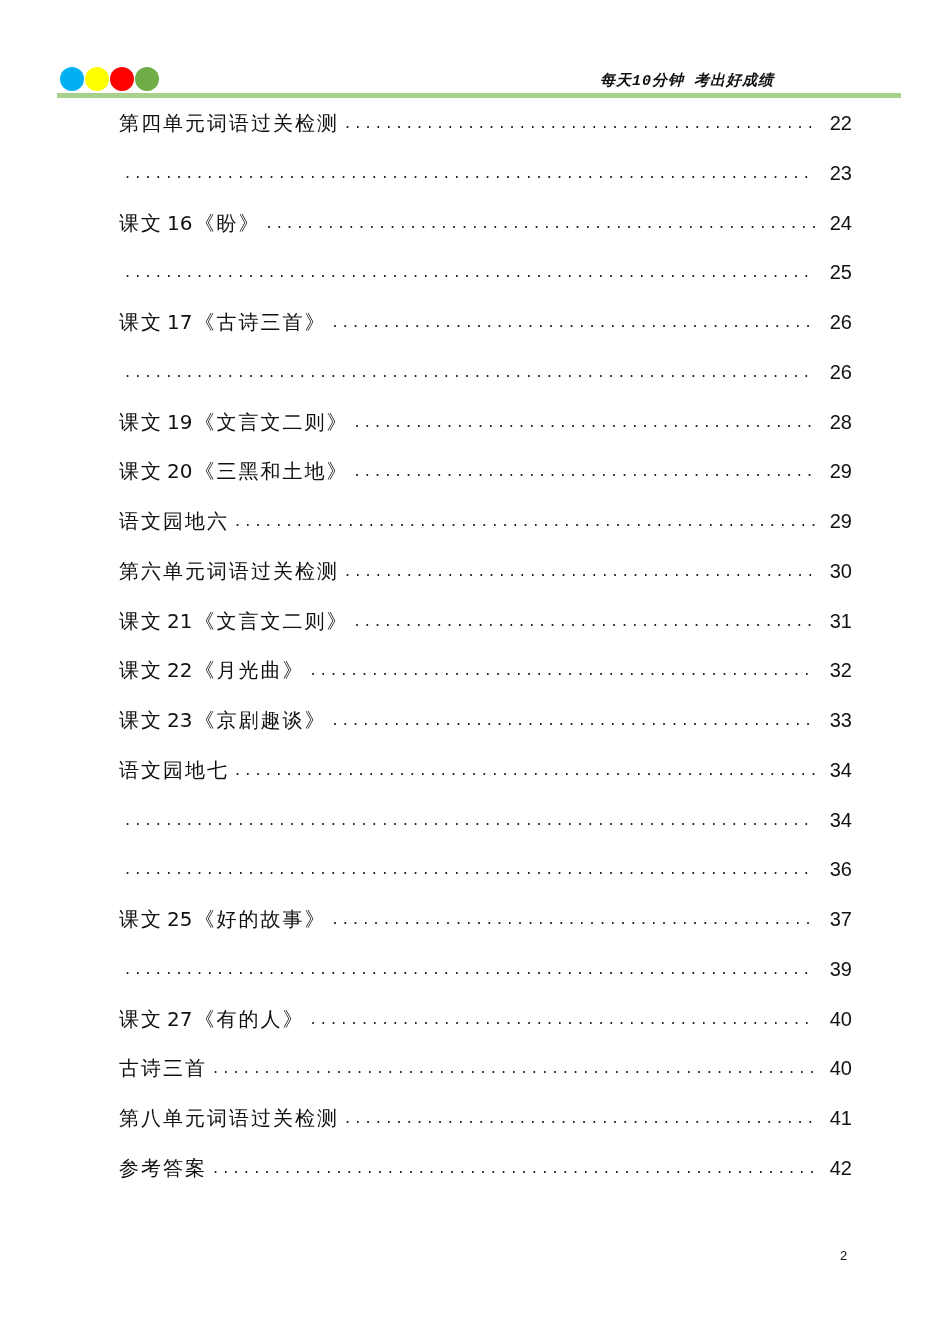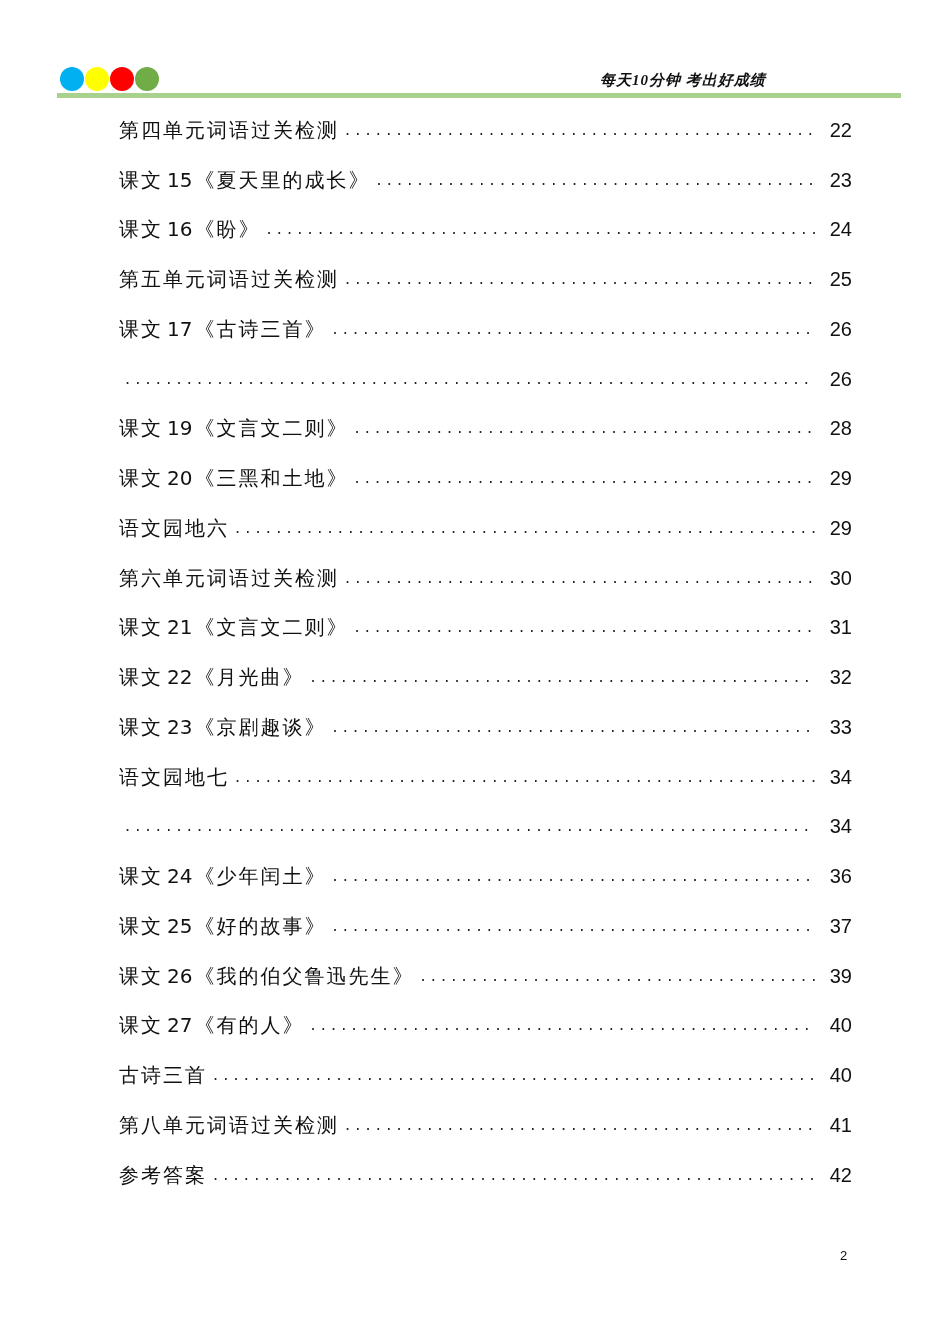--- a/index.html
+++ b/index.html
@@ -6,25 +6,25 @@
     body {
       width: 950px; height: 1344px; background: #ffffff; position: relative; overflow: hidden;
       font-family: "DejaVu Serif", "Liberation Serif", serif; color: #111;
     }
     .header { position: absolute; left: 0; top: 0; width: 950px; height: 100px; }
     .dots { position: absolute; left: 60px; top: 67px; display: flex; gap: 1px; }
     .dot { width: 24px; height: 24px; border-radius: 50%; }
     .header-line { position: absolute; left: 57px; top: 93px; width: 844px; height: 5px; background: #a9d18e; }
     .slogan {
       position: absolute; left: 600px; top: 71px; font-size: 15px; font-weight: bold; font-style: italic;
-      letter-spacing: 1px; color: #111; font-family: Liberation Serif, serif;
+      letter-spacing: 1px; color: #111; font-family: Liberation Mono, monospace;
     }
     .toc { position: absolute; left: 119px; top: 105px; width: 733px; }
     .toc-row {
-      display: flex; align-items: center; height: 49.75px; line-height: 36px; font-size: 20px;
+      display: flex; align-items: flex-start; height: 49.75px; line-height: 36px; font-size: 20px;
     }
     .toc-title { white-space: nowrap; letter-spacing: 2px; font-family: "DejaVu Serif", serif; }
     .toc-title .num { font-family: "DejaVu Sans", "Liberation Sans", sans-serif; letter-spacing: 0; margin: 0 2px 0 4px; }
     .toc-leader {
       flex: 1; overflow: hidden; white-space: nowrap; margin: 0 12px 0 6px; color: #222;
       font-family: "DejaVu Sans", sans-serif; font-size: 16px; letter-spacing: 5.2px;
     }
     .toc-page {
       font-family: "Liberation Sans", "DejaVu Sans", sans-serif; font-size: 20px; width: 24px; text-align: right;
     }
@@ -46,31 +46,29 @@
   <div class="header-line"></div>
 </div>
 
 <div class="toc" id="toc">
     <div class="toc-row">
       <span class="toc-title"><span>第四单元词语过关检测</span></span>
       <span class="toc-leader">..............................................................................................................</span>
       <span class="toc-page">22</span>
     </div>
     <div class="toc-row">
-      <span class="toc-title"><span>课文</span><span class="num">15</span><span>《夏天里的成长》</span></span>
       <span class="toc-leader">..............................................................................................................</span>
       <span class="toc-page">23</span>
     </div>
     <div class="toc-row">
       <span class="toc-title"><span>课文</span><span class="num">16</span><span>《盼》</span></span>
       <span class="toc-leader">..............................................................................................................</span>
       <span class="toc-page">24</span>
     </div>
     <div class="toc-row">
-      <span class="toc-title"><span>第五单元词语过关检测</span></span>
       <span class="toc-leader">..............................................................................................................</span>
       <span class="toc-page">25</span>
     </div>
     <div class="toc-row">
       <span class="toc-title"><span>课文</span><span class="num">17</span><span>《古诗三首》</span></span>
       <span class="toc-leader">..............................................................................................................</span>
       <span class="toc-page">26</span>
     </div>
     <div class="toc-row">
       <span class="toc-leader">..............................................................................................................</span>
@@ -114,31 +112,29 @@
     <div class="toc-row">
       <span class="toc-title"><span>语文园地七</span></span>
       <span class="toc-leader">..............................................................................................................</span>
       <span class="toc-page">34</span>
     </div>
     <div class="toc-row">
       <span class="toc-leader">..............................................................................................................</span>
       <span class="toc-page">34</span>
     </div>
     <div class="toc-row">
-      <span class="toc-title"><span>课文</span><span class="num">24</span><span>《少年闰土》</span></span>
       <span class="toc-leader">..............................................................................................................</span>
       <span class="toc-page">36</span>
     </div>
     <div class="toc-row">
       <span class="toc-title"><span>课文</span><span class="num">25</span><span>《好的故事》</span></span>
       <span class="toc-leader">..............................................................................................................</span>
       <span class="toc-page">37</span>
     </div>
     <div class="toc-row">
-      <span class="toc-title"><span>课文</span><span class="num">26</span><span>《我的伯父鲁迅先生》</span></span>
       <span class="toc-leader">..............................................................................................................</span>
       <span class="toc-page">39</span>
     </div>
     <div class="toc-row">
       <span class="toc-title"><span>课文</span><span class="num">27</span><span>《有的人》</span></span>
       <span class="toc-leader">..............................................................................................................</span>
       <span class="toc-page">40</span>
     </div>
     <div class="toc-row">
       <span class="toc-title"><span>古诗三首</span></span>

